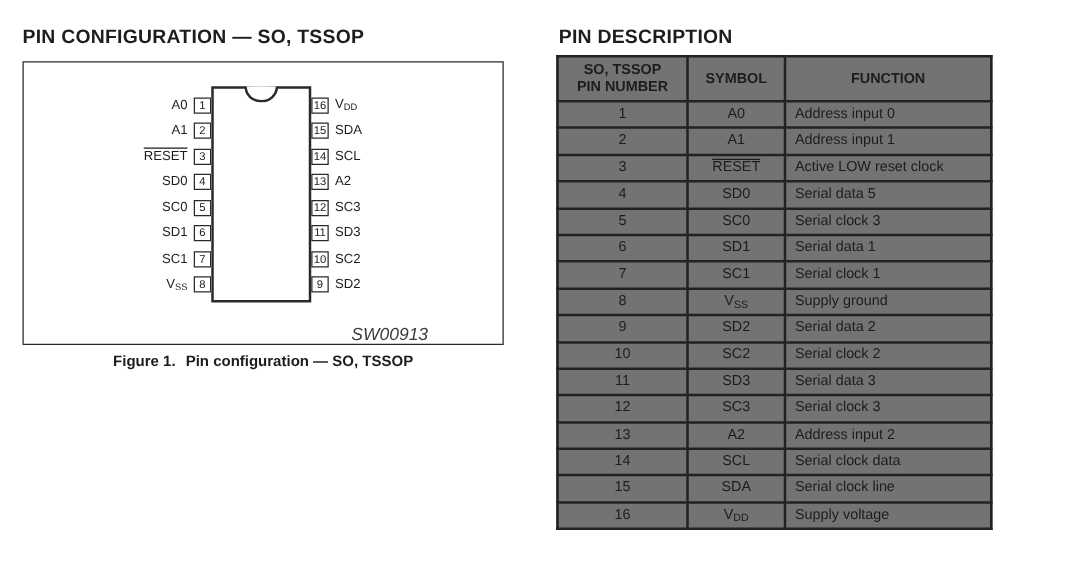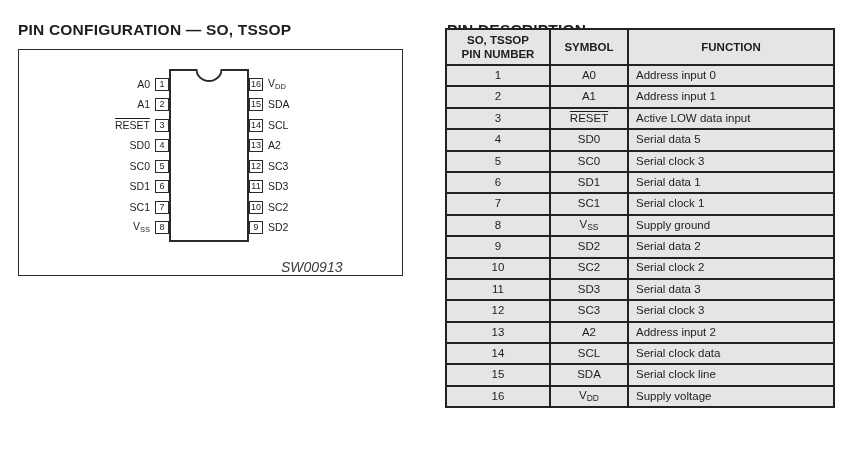--- a/index.html
+++ b/index.html
@@ -104,25 +104,25 @@
     text-align: center;
     font-size: 12px;
     font-weight: bold;
     white-space: nowrap;
   }
   .fig-caption .cap-label { margin-right: 8px; }
 
   
   .pin-table {
     position: absolute;
-    left: 445px; top: 28px;
-    width: 390px;
+    left: 445px; top: 44px;
+    width: 349px;
     border-collapse: collapse;
     table-layout: fixed;
-    background: #e5e5e5;
+    background: #737373;
   }
   .pin-table th, .pin-table td {
     border: 2px solid #222222;
     box-sizing: border-box;
     padding: 0;
     vertical-align: middle;
   }
   .pin-table th {
     height: 36px;
     font-size: 11.5px;
@@ -219,20 +219,23 @@
       </div>
       <div class="pin-row">
         <span class="pin-num">9</span>
         <span class="pin-label">SD2</span>
       </div>
     </div>
 
     <div class="drawing-code">SW00913</div>
   </div>
 
+  <div class="fig-caption">
+    <span class="cap-label">Figure 1.</span><span>Pin configuration — SO, TSSOP</span>
+  </div>
 
   <div class="section-title" id="tbl-title">PIN DESCRIPTION</div>
 
   <table class="pin-table">
     <colgroup>
         <col style="width:104px">
         <col style="width:78px">
         <col>
       </colgroup>
     <thead>
@@ -250,21 +253,21 @@
         <td class="c-fun">Address input 0</td>
       </tr>
       <tr>
         <td class="c-pin">2</td>
         <td class="c-sym">A1</td>
         <td class="c-fun">Address input 1</td>
       </tr>
       <tr>
         <td class="c-pin">3</td>
         <td class="c-sym"><span class="ov">RESET</span></td>
-        <td class="c-fun">Active LOW data input</td>
+        <td class="c-fun">Active LOW reset clock</td>
       </tr>
       <tr>
         <td class="c-pin">4</td>
         <td class="c-sym">SD0</td>
         <td class="c-fun">Serial data 5</td>
       </tr>
       <tr>
         <td class="c-pin">5</td>
         <td class="c-sym">SC0</td>
         <td class="c-fun">Serial clock 3</td>

